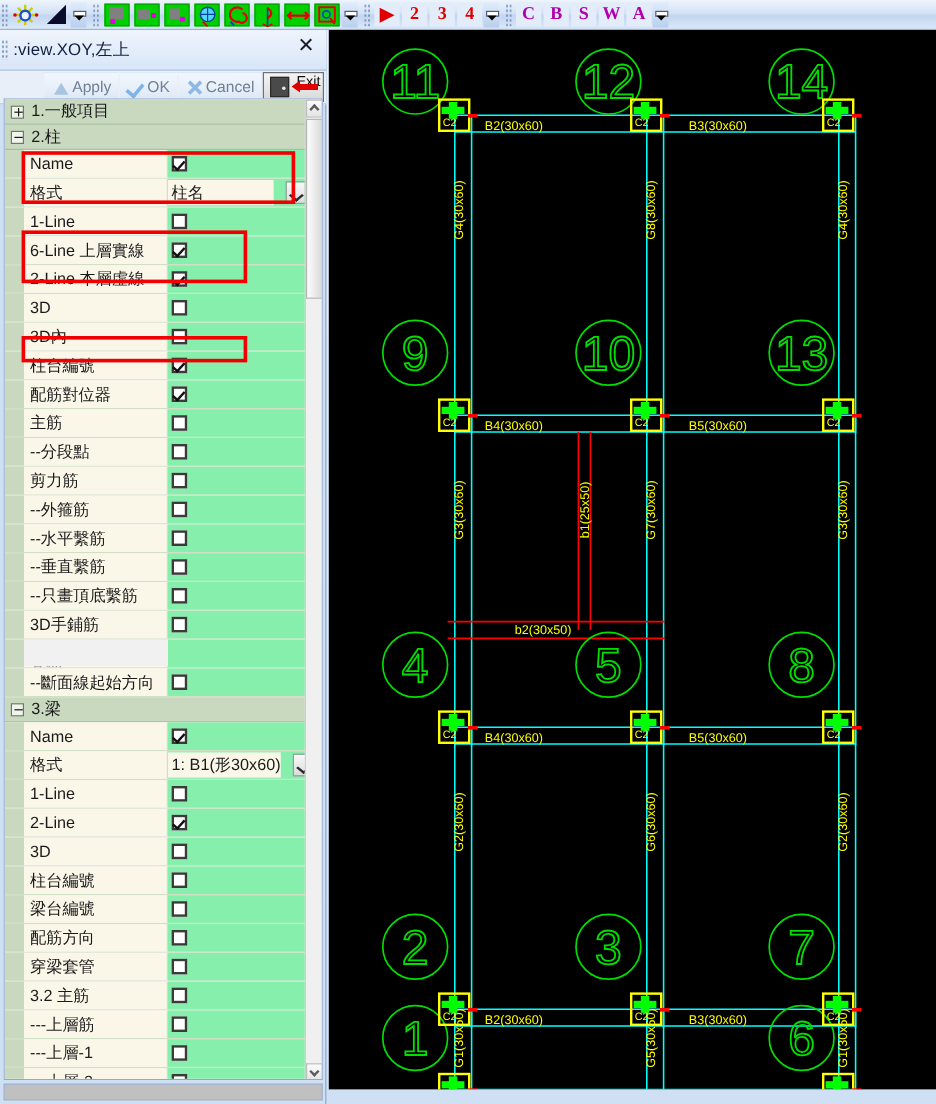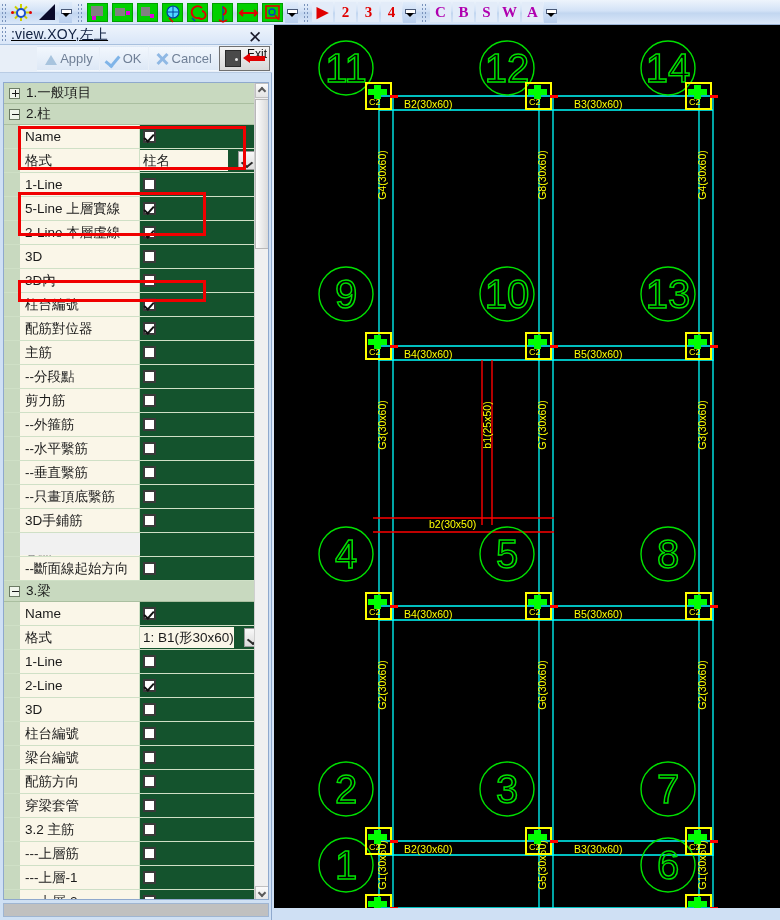--- a/index.html
+++ b/index.html
@@ -74,24 +74,24 @@
   .ico-sun .dotr { position:absolute; right:0; top:8px; width:3px;height:3px;background:#e00000;border-radius:50%;}
   .ico-tri { width: 0; height: 0; border-left: 16px solid transparent; border-bottom: 16px solid #0a0a2a; }
 
   
   #panel {
     position: absolute; left: 0; top: 25px; width: 272px; height: 895px;
     background: #cfe0f4;
     border-right: 1px solid #8fa9cd;
   }
   #panel-title {
-    position: relative; height: 20px; width: 272px;
+    position: relative; height: 34px; width: 272px;
     background: linear-gradient(to bottom,#eef4fc,#d9e6f8);
     border-bottom: 1px solid #a8c0de;
-    display: flex; align-items: center; text-decoration: underline;
+    display: flex; align-items: center;
   }
   #panel-title .tb-grip { height: 17px; }
   .title-text {
     font-size: 14px; color: #102040; font-family: "Liberation Sans", sans-serif;
     padding-left: 2px; letter-spacing: .2px;
   }
   .close-x {
     position: absolute; right: 8px; top: 3px; width: 18px; height: 18px;
     display: flex; align-items: center; justify-content: center;
     font-size: 17px; color: #1a1a2a; cursor: pointer;
@@ -159,21 +159,21 @@
   .pr-indent { width: 16px; background: #c8d9bf; flex: none; }
   .pr-label {
     width: 120px; flex: none; background: #faf6e8;
     display: flex; align-items: center; padding-left: 5px;
     font-size: 13.5px; color: #1a1a1a; border-right: 1px solid #cfe0c6;
     white-space: nowrap; overflow: hidden;
   }
   .pr-label.dim { color: #8f8f8f; margin-top: 22px; }
   .pr-val {
     flex: 1; display: flex; align-items: center; padding-left: 3px;
-    background: #14532d; position: relative; gap: 10px;
+    background: #86efac; position: relative; gap: 10px;
   }
   .cbx {
     width: 13px; height: 13px; background: #fff;
     border: 2px solid #3a3a3a; position: relative; flex: none; cursor: pointer;
   }
   .cbx.on:after {
     content: ""; position: absolute; left: 1px; top: 0px;
     width: 4px; height: 8px; border-right: 2px solid #111; border-bottom: 2px solid #111;
     transform: rotate(42deg);
   }
@@ -397,21 +397,21 @@
           </div>
           <div class="prop-row">
             <div class="pr-indent"></div>
             <div class="pr-label">1-Line</div>
             <div class="pr-val">
               <span class="cbx"></span>
             </div>
           </div>
           <div class="prop-row">
             <div class="pr-indent"></div>
-            <div class="pr-label">5-Line 上層實線</div>
+            <div class="pr-label">6-Line 上層實線</div>
             <div class="pr-val">
               <span class="cbx on"></span>
             </div>
           </div>
           <div class="prop-row">
             <div class="pr-indent"></div>
             <div class="pr-label">2-Line 本層虛線</div>
             <div class="pr-val">
               <span class="cbx on"></span>
             </div>

